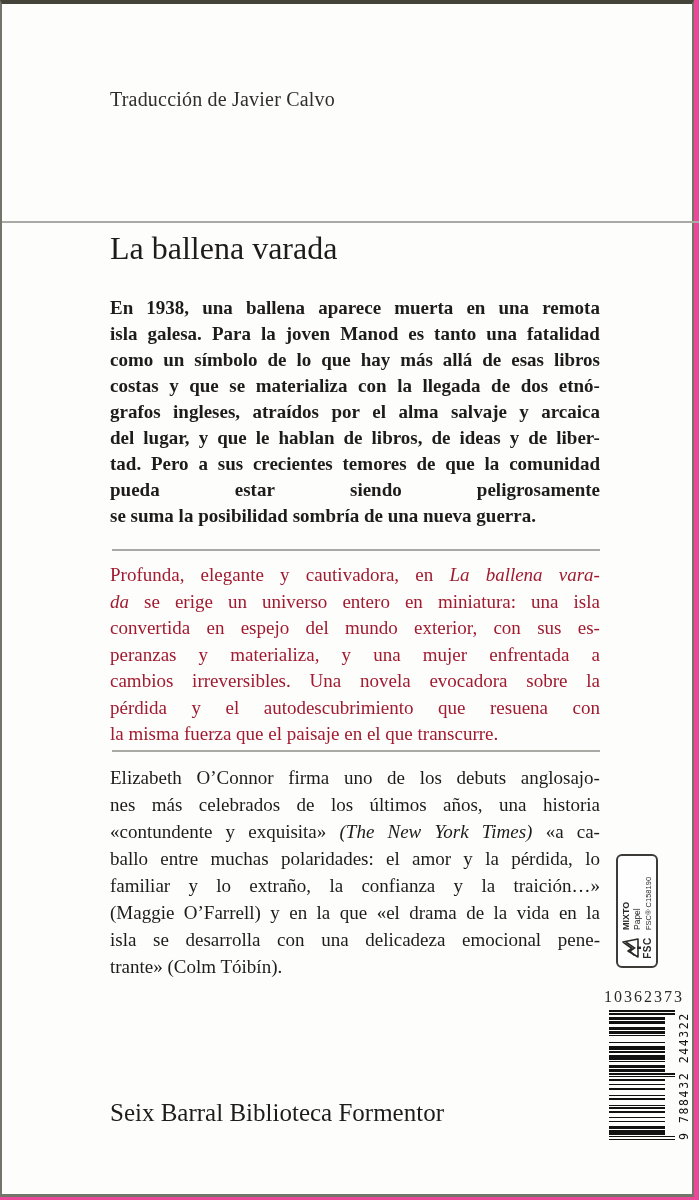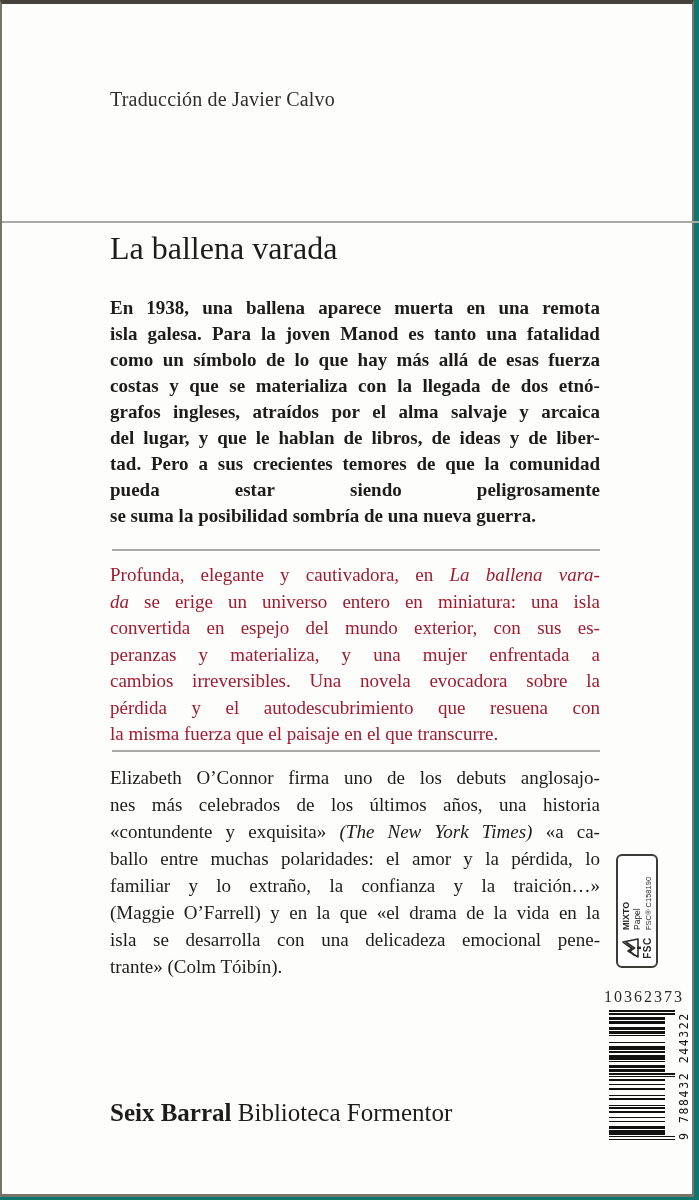--- a/index.html
+++ b/index.html
@@ -1,18 +1,18 @@
 <!DOCTYPE html>
 <html style="--accent-red: #a01b30; --text-black: #1d1c1a; --rule-gray: #a9a9a6; --border-dark: #45443b; --border-side: #75746a;"><head>
 <meta charset="utf-8">
 <style>
   html,body { margin:0; padding:0; background:#ffffff; }
   .page {
     position:relative; width:699px; height:1200px;
-    background:#0f766e; overflow:hidden;
+    background:#ec4899; overflow:hidden;
     font-family:"Liberation Serif", serif;
   }
   .cover-frame {
     position:absolute; left:0; top:0; right:5px; bottom:3px;
     border-top:4px solid var(--border-dark);
     border-left:2px solid var(--border-side);
     border-right:2px solid var(--border-side);
     border-bottom:3px solid var(--border-side);
     background:#fdfdfc;
   }
@@ -80,37 +80,37 @@
     position:absolute; left:68px; top:130px;
     transform:rotate(-90deg); transform-origin:0 0;
     white-space:nowrap;
     font-family:"DejaVu Sans Mono", monospace;
     font-size:11.5px; letter-spacing:1.6px; color:#111;
   }
   .imprint {
     position:absolute; left:108px; top:1094px;
     font-size:25px; color:var(--text-black); line-height:1.2;
   }
-  .imprint .pub { font-weight:bold; }
+  .imprint .pub { font-weight:normal; }
 </style>
 </head>
 <body>
 
 <div class="page">
   <div class="cover-frame">
 
     <div class="translator">Traducción de Javier Calvo</div>
 
     <div class="full-rule"></div>
     <div class="book-title">La ballena varada</div>
 
     <div class="textcol para synopsis">
         <div class="line"><span>En</span><span>1938,</span><span>una</span><span>ballena</span><span>aparece</span><span>muerta</span><span>en</span><span>una</span><span>remota</span></div>
         <div class="line"><span>isla</span><span>galesa.</span><span>Para</span><span>la</span><span>joven</span><span>Manod</span><span>es</span><span>tanto</span><span>una</span><span>fatalidad</span></div>
-        <div class="line"><span>como</span><span>un</span><span>símbolo</span><span>de</span><span>lo</span><span>que</span><span>hay</span><span>más</span><span>allá</span><span>de</span><span>esas</span><span>fuerza</span></div>
+        <div class="line"><span>como</span><span>un</span><span>símbolo</span><span>de</span><span>lo</span><span>que</span><span>hay</span><span>más</span><span>allá</span><span>de</span><span>esas</span><span>libros</span></div>
         <div class="line"><span>costas</span><span>y</span><span>que</span><span>se</span><span>materializa</span><span>con</span><span>la</span><span>llegada</span><span>de</span><span>dos</span><span>etnó-</span></div>
         <div class="line"><span>grafos</span><span>ingleses,</span><span>atraídos</span><span>por</span><span>el</span><span>alma</span><span>salvaje</span><span>y</span><span>arcaica</span></div>
         <div class="line"><span>del</span><span>lugar,</span><span>y</span><span>que</span><span>le</span><span>hablan</span><span>de</span><span>libros,</span><span>de</span><span>ideas</span><span>y</span><span>de</span><span>liber-</span></div>
         <div class="line"><span>tad.</span><span>Pero</span><span>a</span><span>sus</span><span>crecientes</span><span>temores</span><span>de</span><span>que</span><span>la</span><span>comunidad</span></div>
         <div class="line"><span>pueda</span><span>estar</span><span>siendo</span><span>peligrosamente</span></div>
         <div class="line last"><span>se suma la posibilidad sombría de una nueva guerra.</span></div>
       </div>
 
     <div class="col-rule r1"></div>
 

